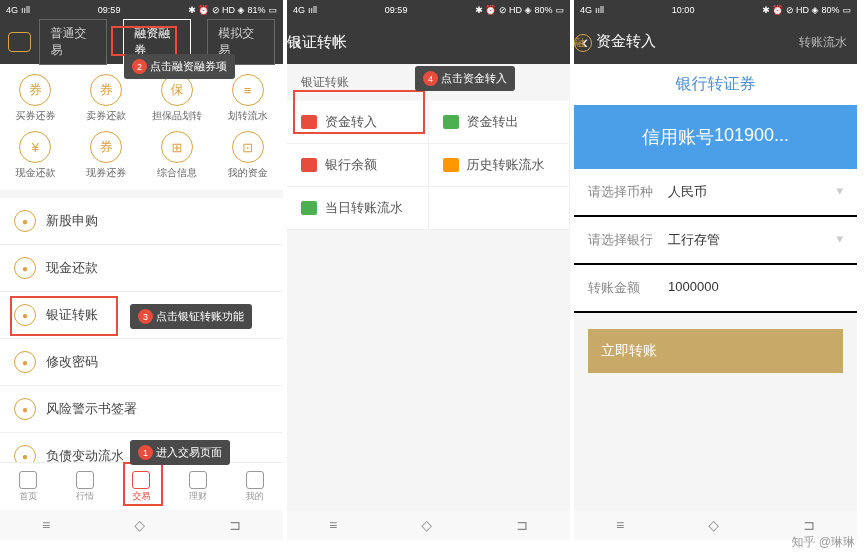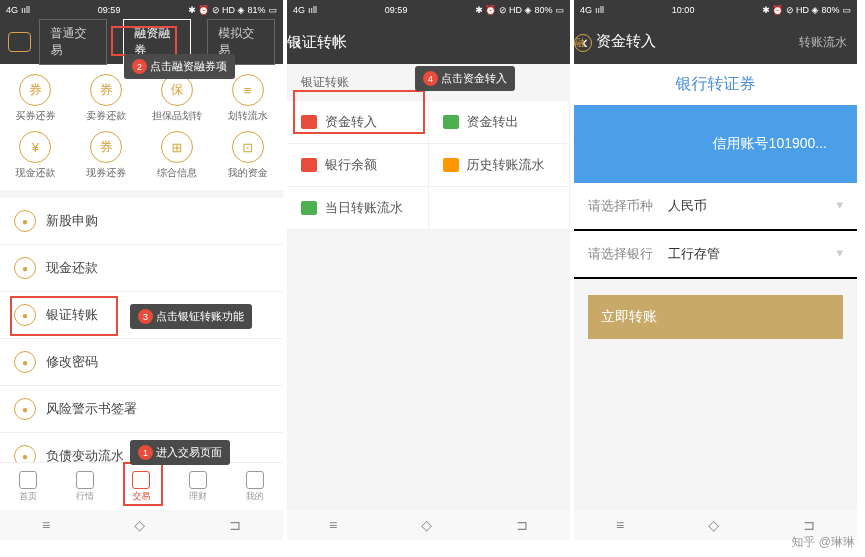--- a/index.html
+++ b/index.html
@@ -32,21 +32,21 @@
 .redbox{border:2px solid #e74c3c;position:absolute}
 .callout{position:absolute;background:#4a4a4a;color:#fff;font-size:11px;padding:5px 8px;border-radius:3px;display:flex;align-items:center;gap:3px;z-index:10}
 .badge{width:15px;height:15px;background:#e74c3c;color:#fff;border-radius:50%;display:inline-flex;align-items:center;justify-content:center;font-size:9px;flex-shrink:0}
 .stab{padding:10px 14px;font-size:12px;color:#666}
 .grid2{background:#fff;display:grid;grid-template-columns:1fr 1fr}
 .g2item{display:flex;align-items:center;padding:12px 14px;border-bottom:1px solid #f0f0f0;border-right:1px solid #f0f0f0;font-size:13px;color:#555;gap:8px}
 .g2icon{width:16px;height:14px;background:#e74c3c;border-radius:2px}
 .g2icon.green{background:#4caf50}
 .g2icon.orange{background:#ff9800}
 .subhdr{text-align:center;padding:10px;font-size:16px;color:#4a90d9;background:#fff}
-.bluebox{background:#4a9fe8;color:#fff;padding:30px;display:flex;justify-content:flex-end;font-size:14px}
+.bluebox{background:#4a9fe8;color:#fff;padding:20px;display:flex;justify-content:center;font-size:18px}
 .form-row{background:#fff;display:flex;padding:14px;border-bottom:2px solid #000000;font-size:13px}
 .flabel{color:#888;width:80px}
 .fval{color:#333;flex:1}
 .arrow{color:#ccc}
 .btn{background:#c9a968;color:#fff;text-align:left;padding:13px;margin:16px 14px;font-size:14px}
 .watermark{position:absolute;right:10px;bottom:6px;color:#999;font-size:12px}
 </style>
 </head>
 <body>
 
@@ -258,20 +258,24 @@
         <div class="form-row">
           <span class="flabel">请选择币种</span>
           <span class="fval">人民币</span>
           <span class="arrow">▾</span>
         </div>
         <div class="form-row">
           <span class="flabel">请选择银行</span>
           <span class="fval">工行存管</span>
           <span class="arrow">▾</span>
         </div>
+        <div class="form-row">
+          <span class="flabel">转账金额</span>
+          <span class="fval">1000000</span>
+        </div>
       </div>
  <div class="btn">立即转账</div>
  <div style="flex:1"></div>
  <div class="sys-nav">
         <span>≡</span>
         <span>◇</span>
         <span>⊐</span>
       </div>
 </div>
 </div>

